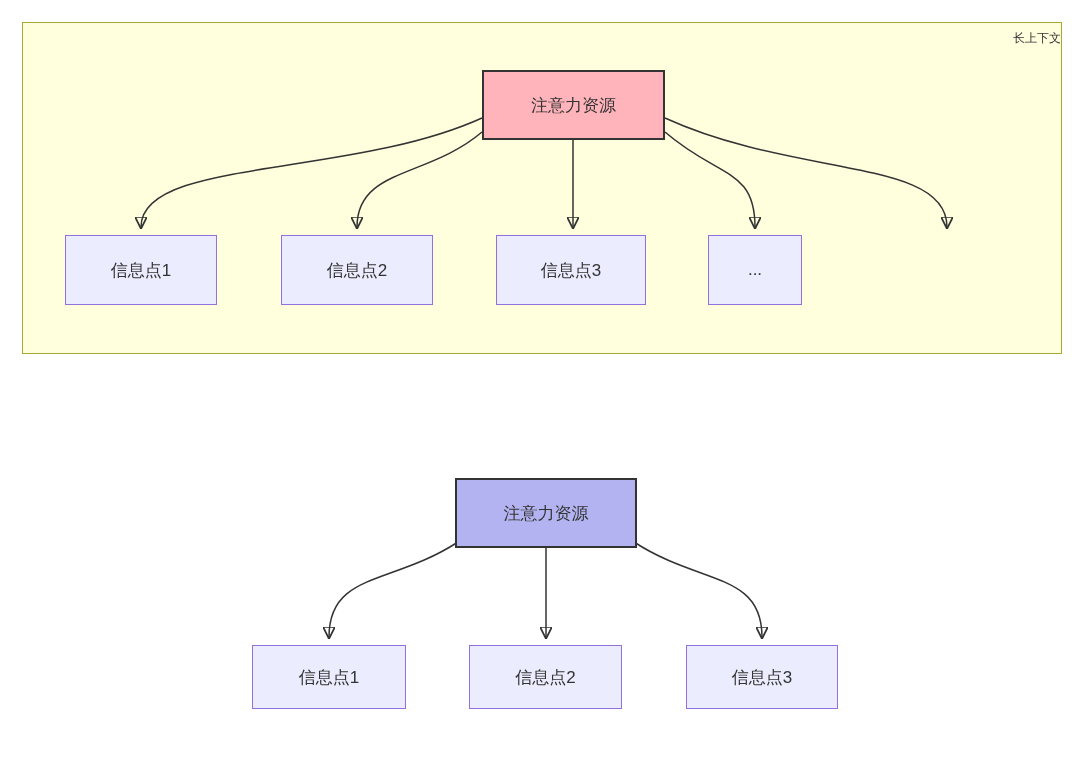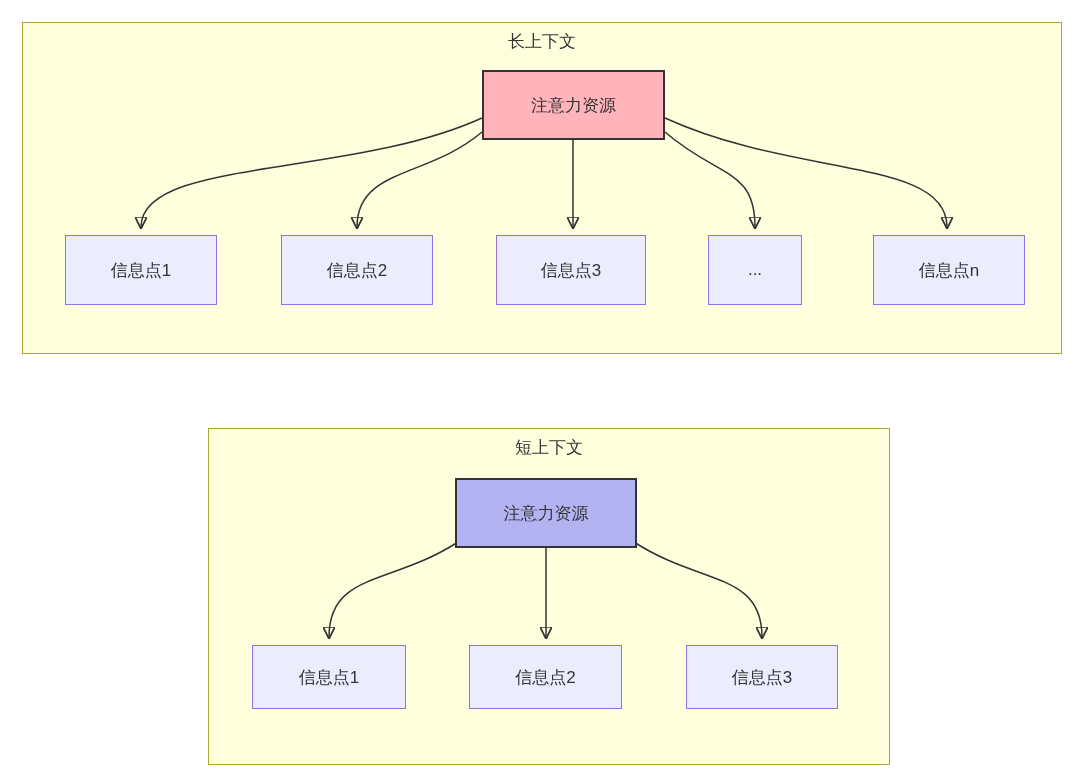--- a/index.html
+++ b/index.html
@@ -22,22 +22,22 @@
     box-sizing: border-box;
     z-index: 0;
   }
   .subgraph-long  { left: 22px;  top: 22px;  width: 1040px; height: 332px; }
   .subgraph-short { left: 208px; top: 428px; width: 682px;  height: 337px; }
   .subgraph-title {
     position: absolute;
     top: 7px;
     left: 0;
     width: 100%;
-    text-align: center;
-    font-size: 17px;
+    text-align: right;
+    font-size: 12px;
     color: var(--text-color, #333333);
   }
   .node {
     position: absolute;
     box-sizing: border-box;
     display: flex;
     align-items: center;
     justify-content: center;
     font-size: 17px;
     color: var(--text-color, #333333);
@@ -80,23 +80,20 @@
 </style>
 </head>
 <body>
 
 <div class="canvas" style="--page-bg: #ffffff; --group-fill: #ffffde; --group-border: #aaaa33; --attention-long-fill: #ffb3ba; --attention-short-fill: #b3b3f1; --info-fill: #ececff; --info-border: #9370db; --node-stroke-dark: #333333; --line-color: #333333; --text-color: #333333;">
 
   <div class="subgraph subgraph-long">
     <div class="subgraph-title">长上下文</div>
   </div>
 
-  <div class="subgraph subgraph-short">
-    <div class="subgraph-title">短上下文</div>
-  </div>
 
   <svg class="arrows" width="1080" height="774" viewBox="0 0 1080 774">
     <defs>
       <marker id="arrowhead" viewBox="0 0 10 10" refX="8.5" refY="5" markerWidth="8" markerHeight="8" orient="auto-start-reverse" markerUnits="strokeWidth">
         <path d="M 0 0 L 10 5 L 0 10 z" fill="#333333" stroke="none"></path>
       </marker>
     </defs>
 
     <path d="M 482 118 C 350 178, 141 158, 141 227" marker-end="url(#arrowhead)"></path>
     <path d="M 482 132 C 428 178, 357 168, 357 227" marker-end="url(#arrowhead)"></path>
@@ -108,21 +105,20 @@
     <path d="M 546 548 L 546 637" marker-end="url(#arrowhead)"></path>
     <path d="M 634 542 C 700 585, 762 572, 762 637" marker-end="url(#arrowhead)"></path>
   </svg>
 
   <div class="node attention attention-long">注意力资源</div>
 
   <div class="node info l1">信息点1</div>
   <div class="node info l2">信息点2</div>
   <div class="node info l3">信息点3</div>
   <div class="node info l4">...</div>
-  <div class="node info l5">信息点n</div>
 
   <div class="node attention attention-short">注意力资源</div>
 
   <div class="node info s1">信息点1</div>
   <div class="node info s2">信息点2</div>
   <div class="node info s3">信息点3</div>
 
 </div>
 
 </body></html>

